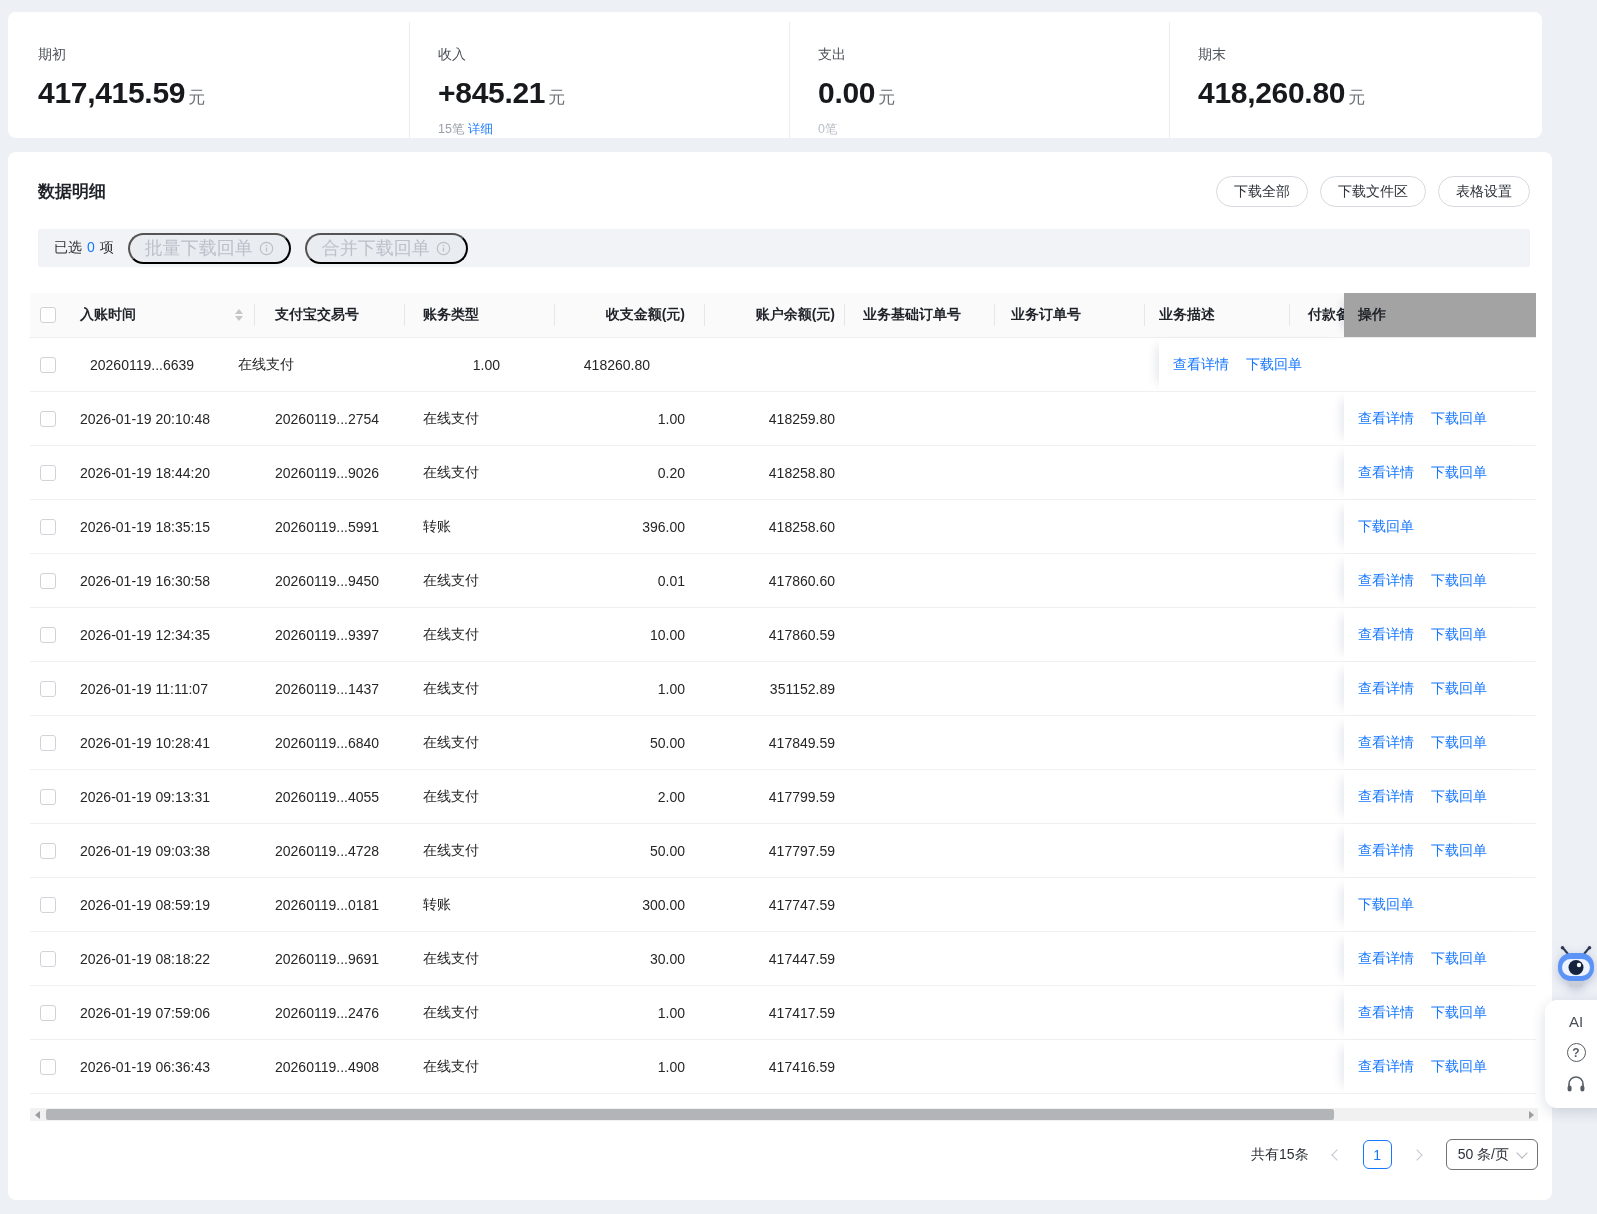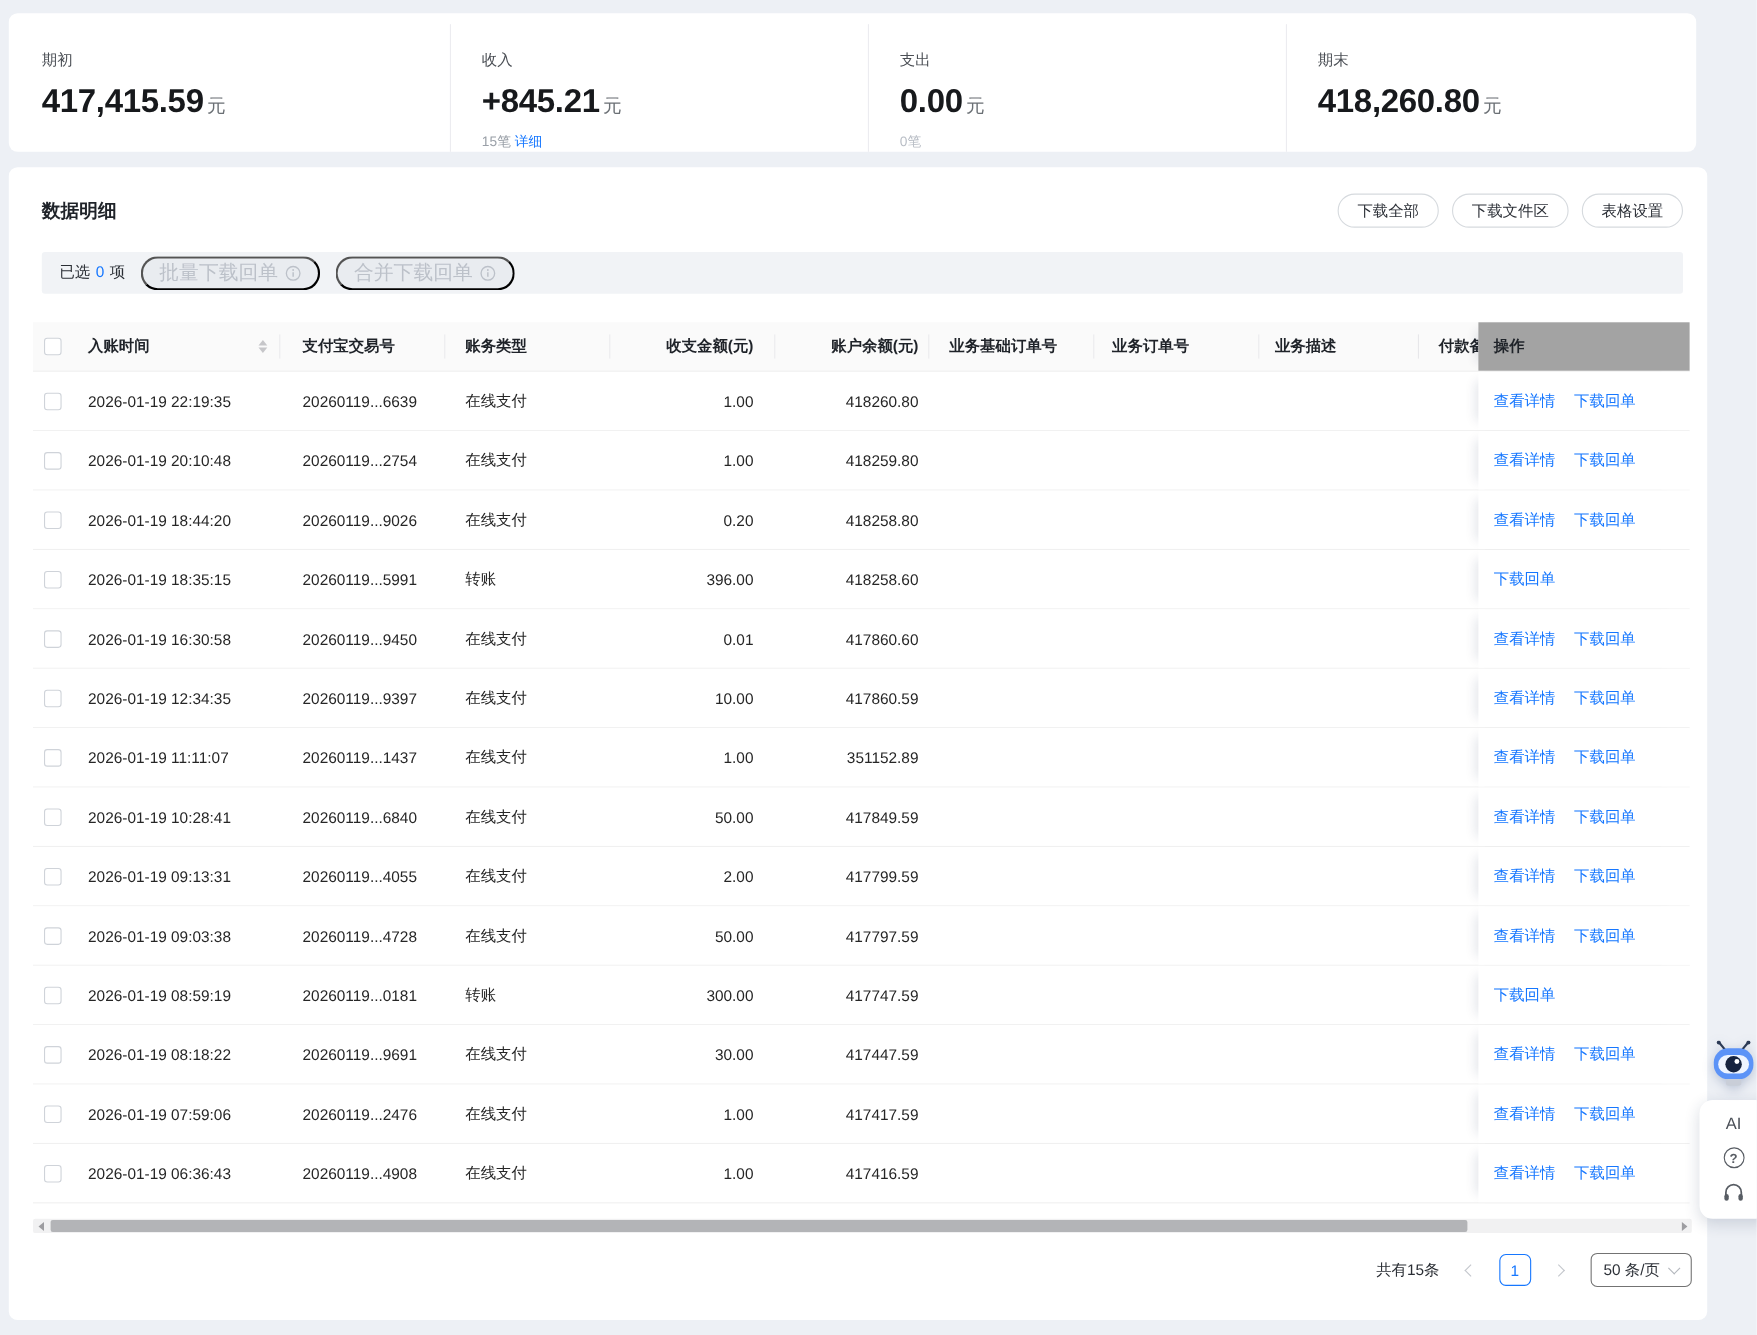--- a/index.html
+++ b/index.html
@@ -172,21 +172,20 @@
       <div class="cell c-b2 sep">业务订单号</div>
       <div class="cell c-b3 sep">业务描述</div>
       <div class="cell c-b4">付款备注</div>
       <div class="cell c-act">操作</div>
     </div>
     <div id="table-body">
     <div class="trow">
       <div class="cell c-cb">
             <span class="checkbox"></span>
           </div>
-      <div class="cell c-time">2026-01-19 22:19:35</div>
       <div class="cell c-txn">20260119...6639</div>
       <div class="cell c-type">在线支付</div>
       <div class="cell c-amt">1.00</div>
       <div class="cell c-bal">418260.80</div>
       <div class="cell c-b1"></div>
       <div class="cell c-b2"></div>
       <div class="cell c-b3"></div>
       <div class="cell c-b4"></div>
       <div class="cell c-act">
             <a class="link">查看详情</a>

